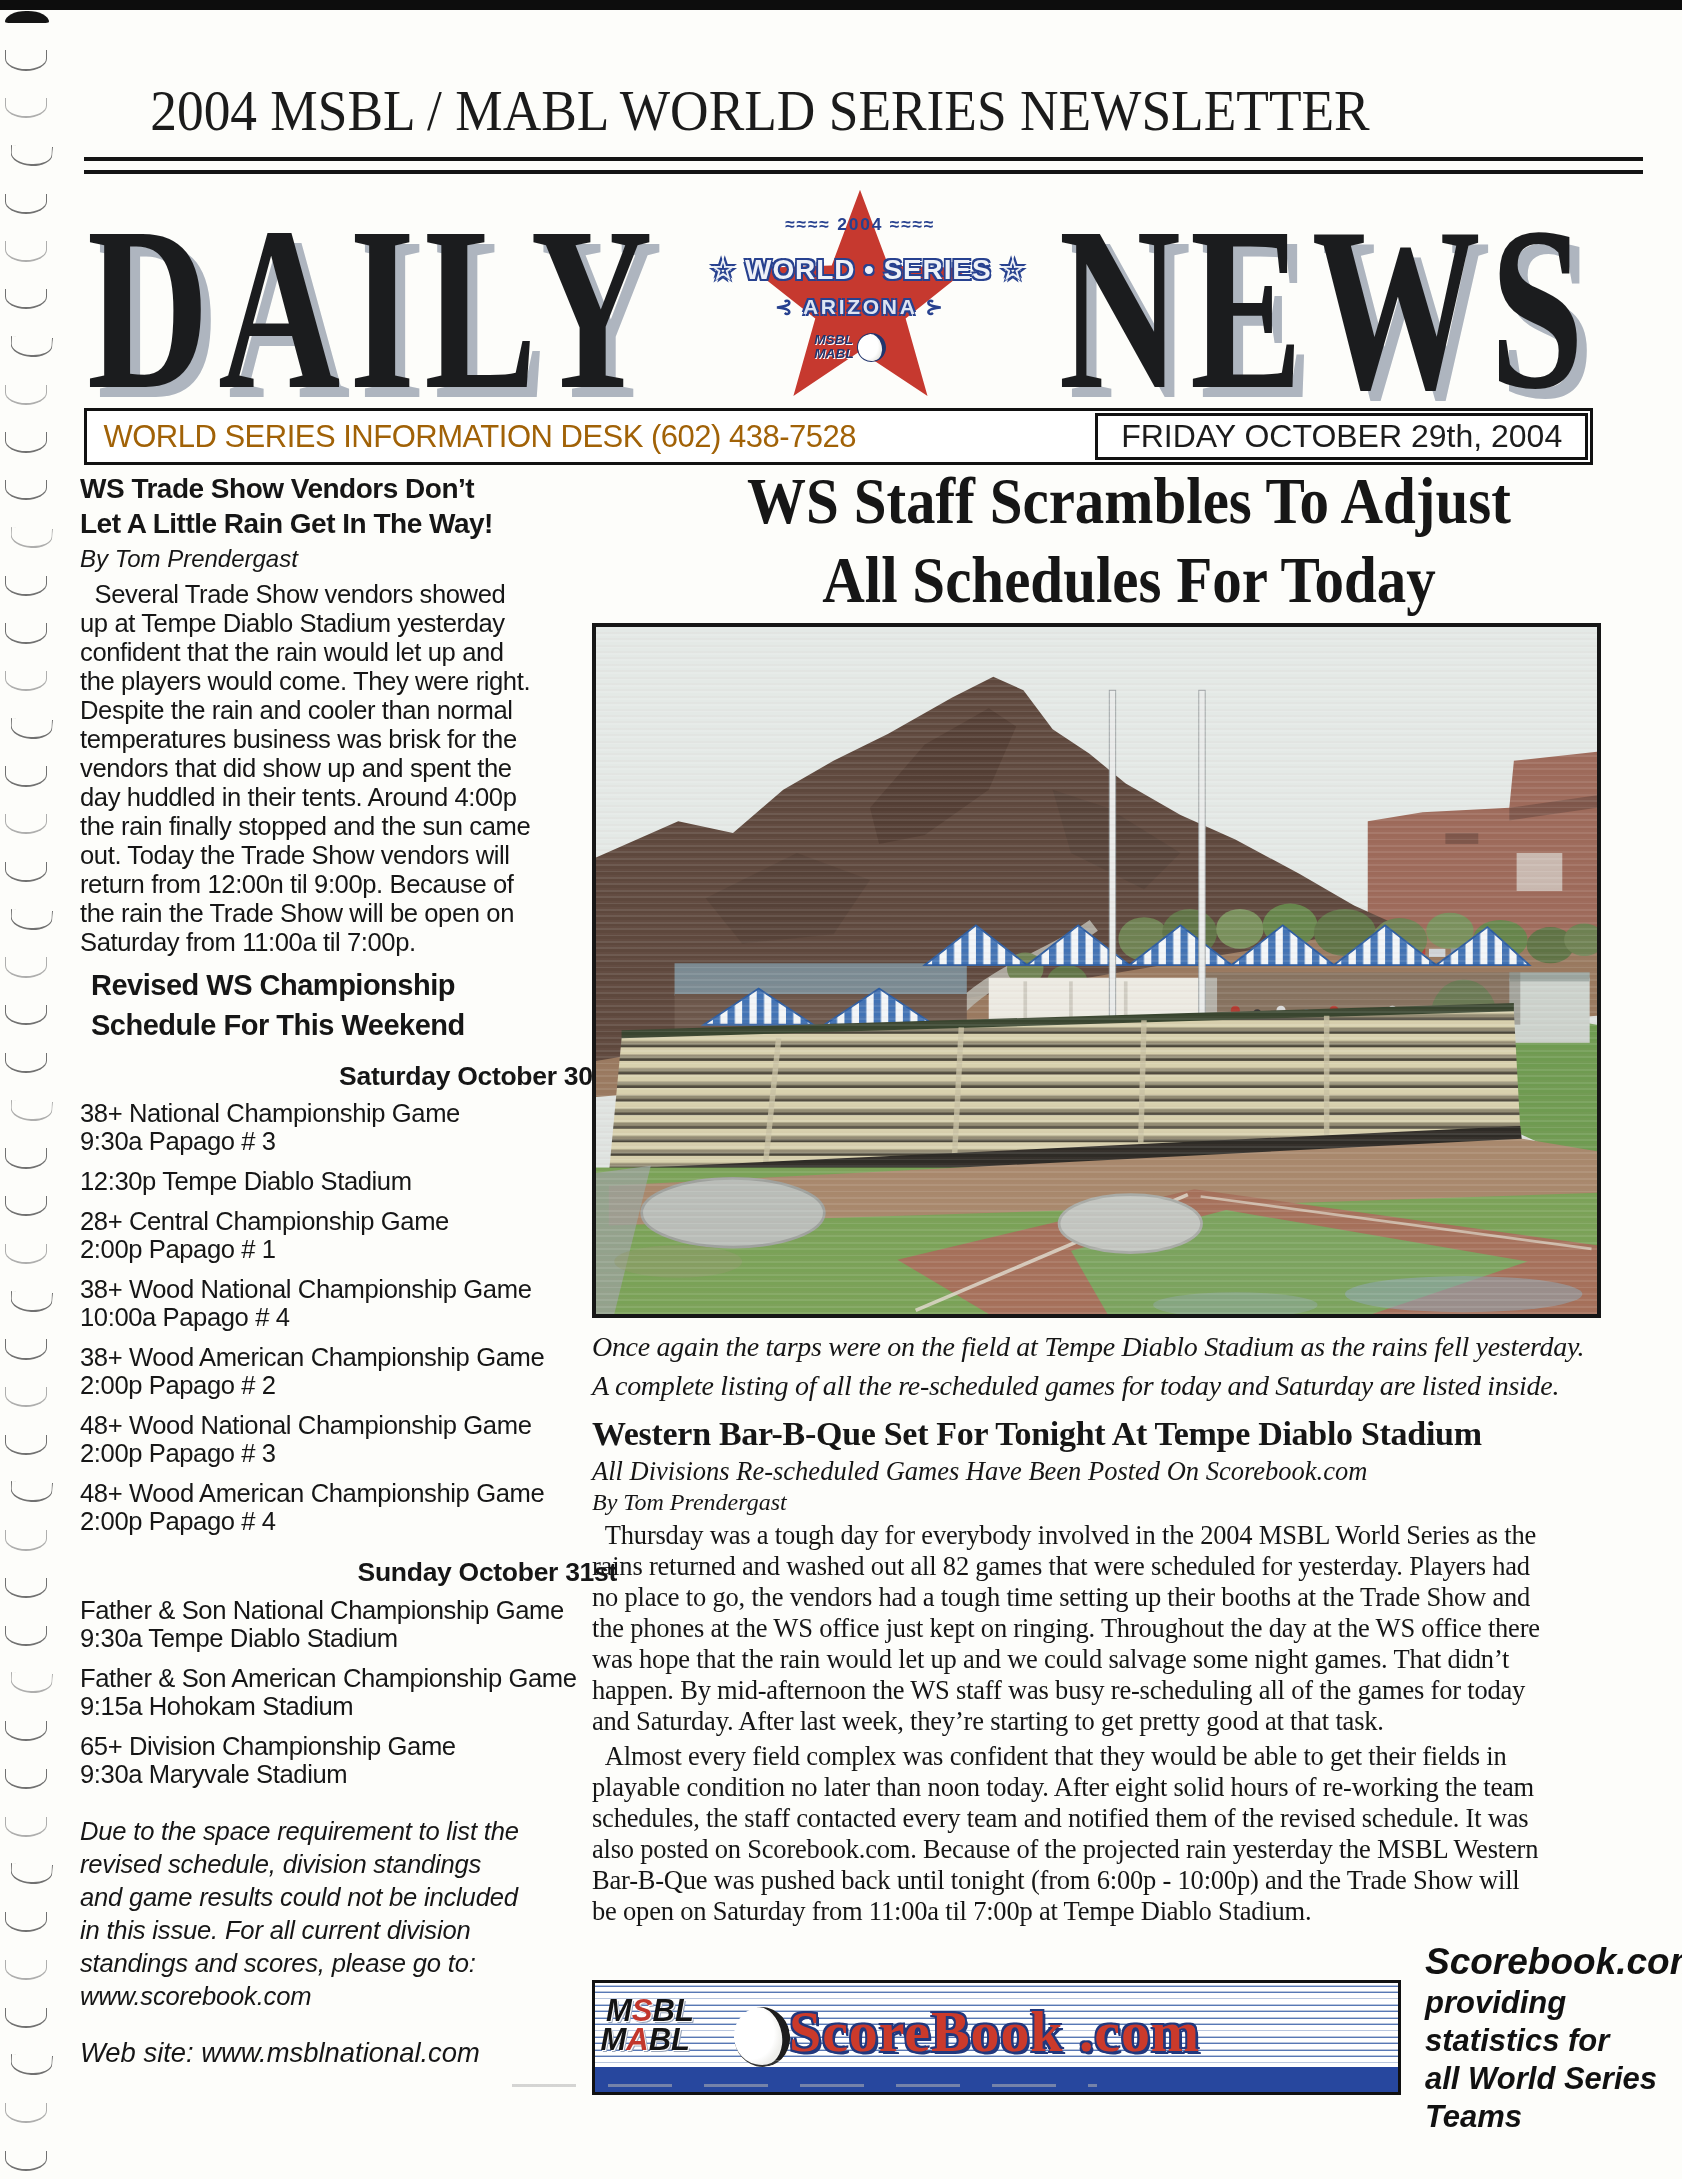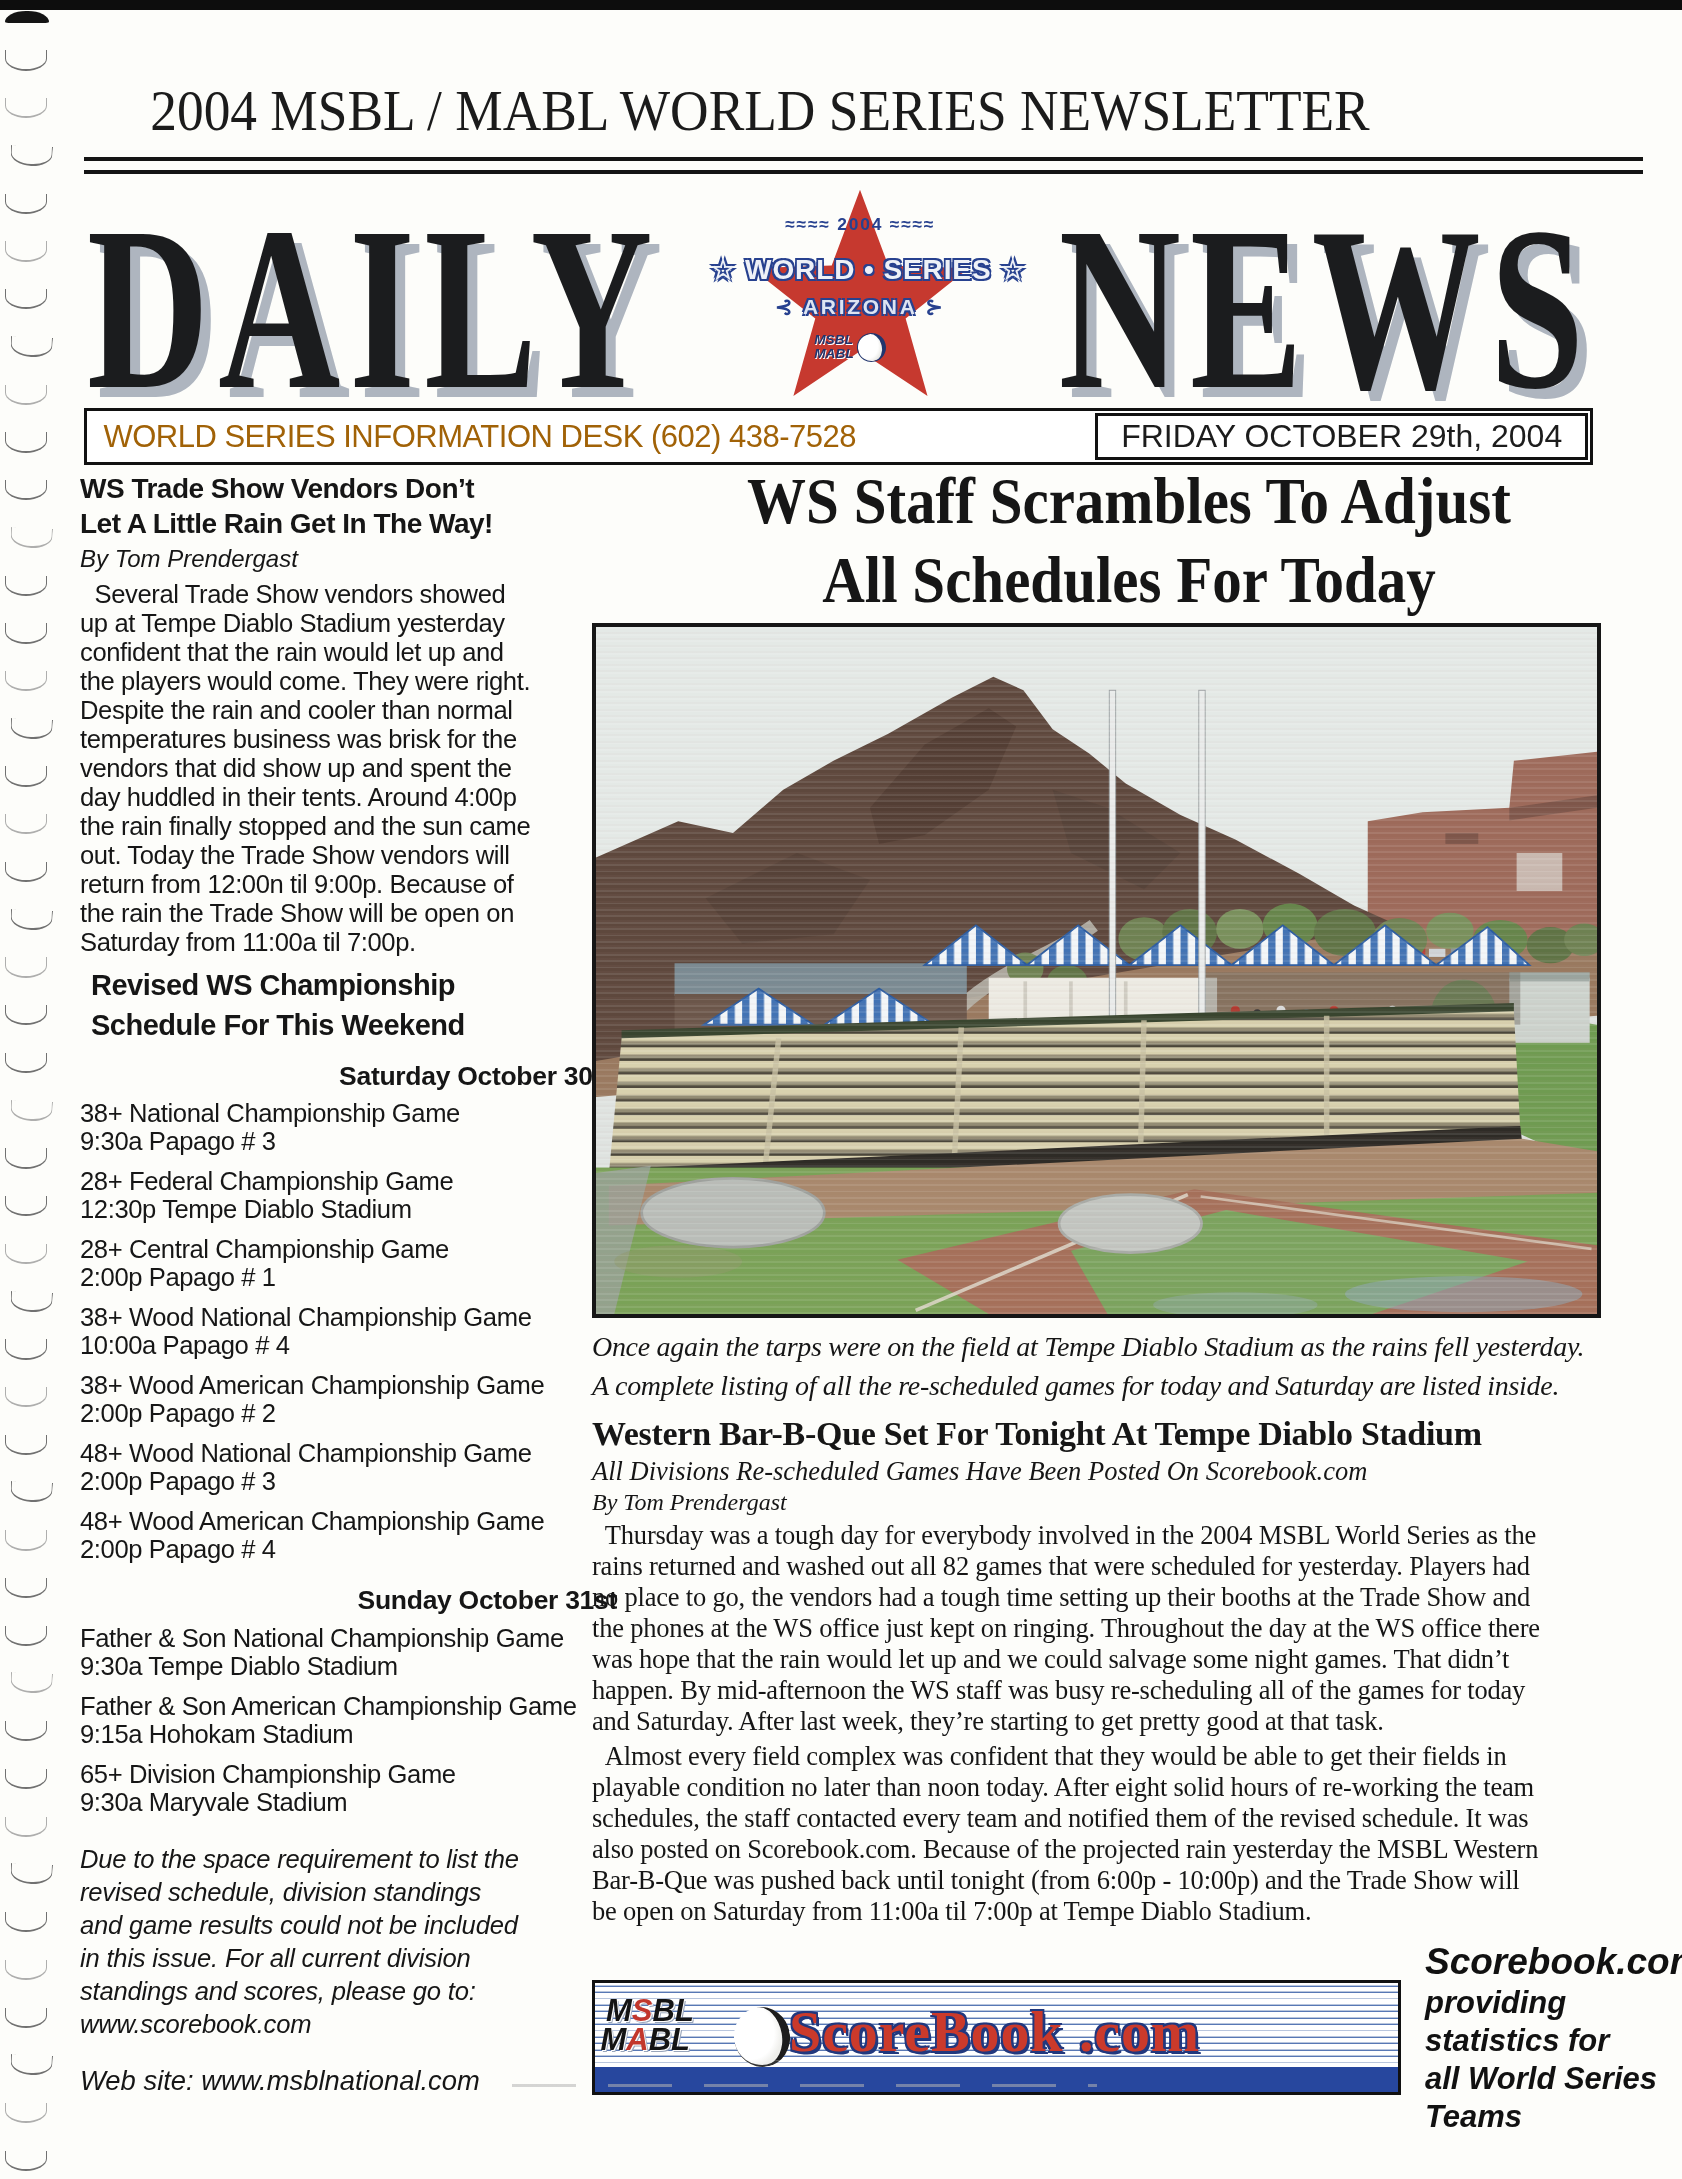--- a/index.html
+++ b/index.html
@@ -203,21 +203,20 @@
     <div class="sched-days">
   <div class="day-block">
     <div class="day-name">Saturday October 30th</div>
     <div class="games">
   <div class="game">
     <div class="g-name">38+ National Championship Game</div>
     <div class="g-time">9:30a Papago # 3</div>
   </div>
 
   <div class="game">
-    <div class="g-name">28+ Federal Championship Game</div>
     <div class="g-time">12:30p  Tempe Diablo Stadium</div>
   </div>
 
   <div class="game">
     <div class="g-name">28+ Central Championship Game</div>
     <div class="g-time">2:00p  Papago # 1</div>
   </div>
 
   <div class="game">
     <div class="g-name">38+ Wood National Championship Game</div>

